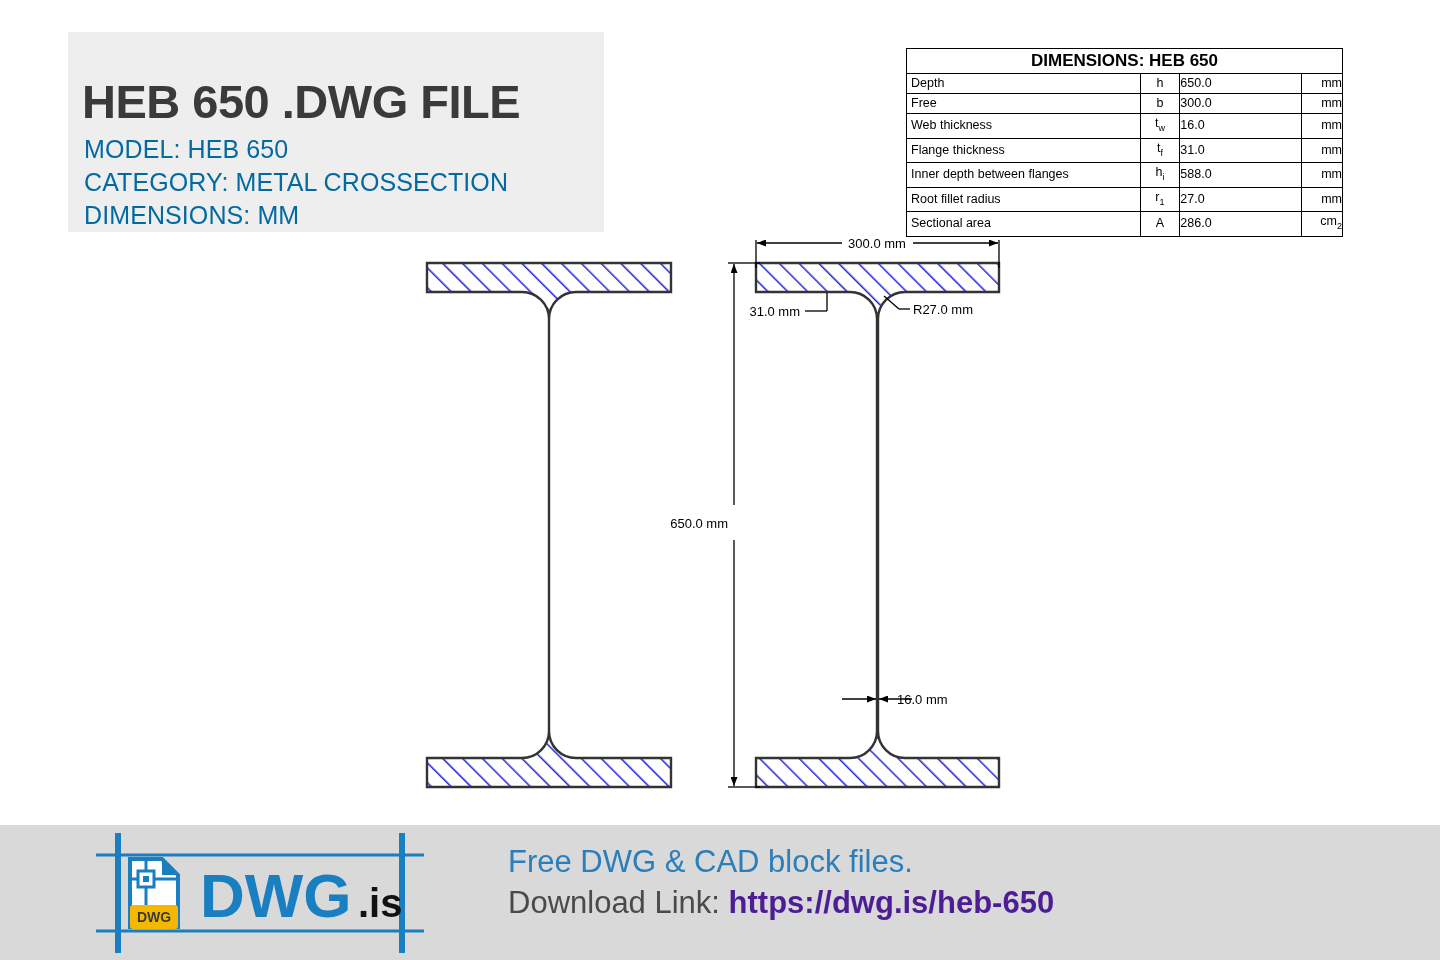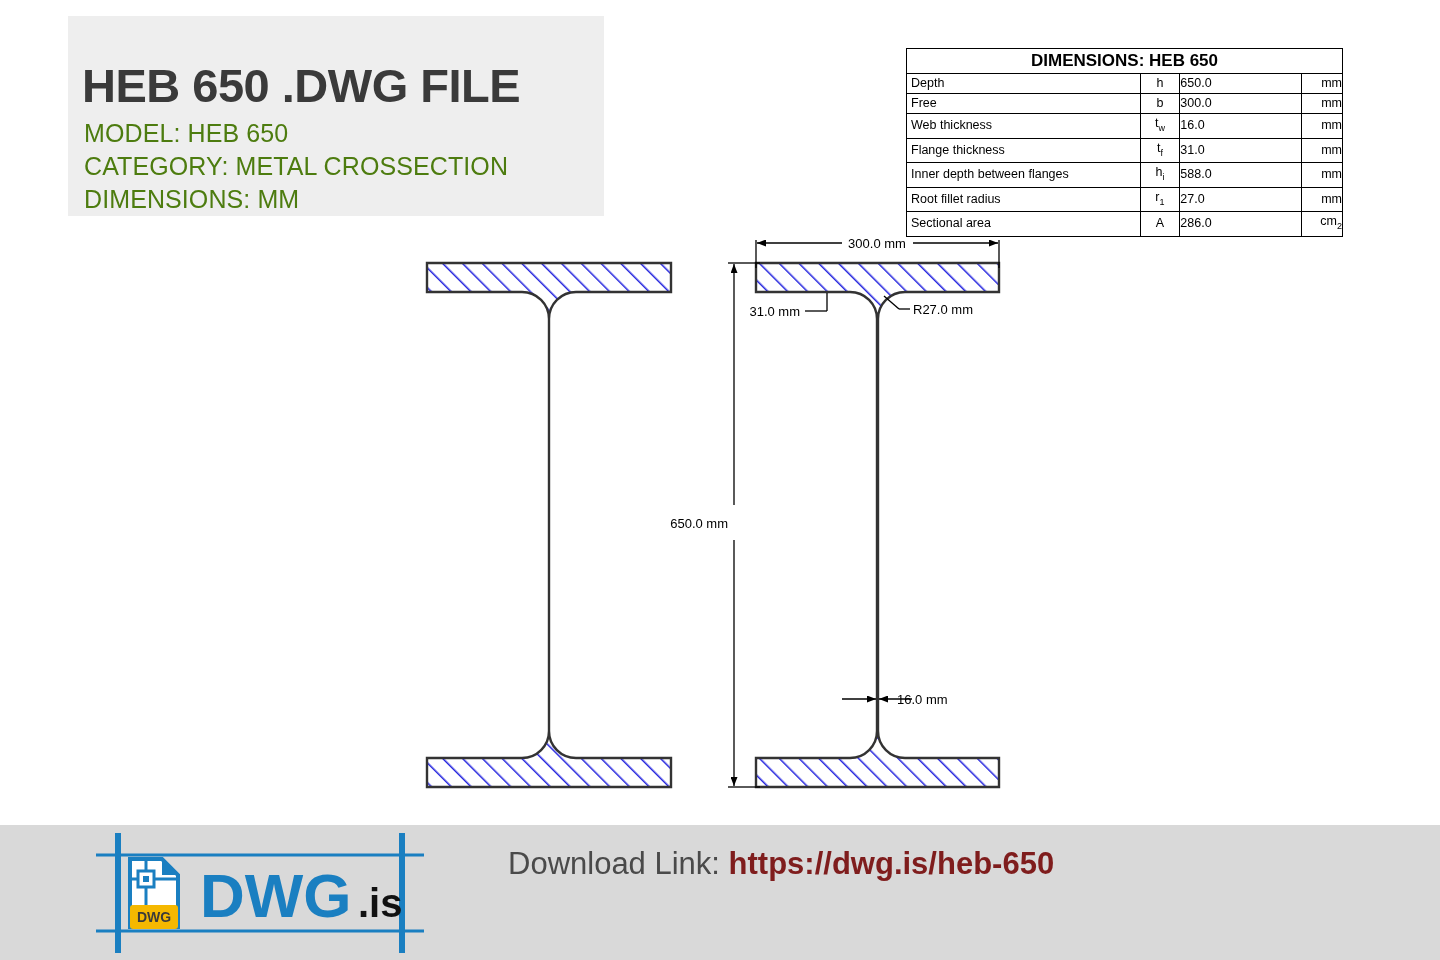--- a/index.html
+++ b/index.html
@@ -4,31 +4,31 @@
 <style>
   html,body{margin:0;padding:0;}
   body{
     width:1440px;height:960px;position:relative;overflow:hidden;
     background:#ffffff;
     font-family:"Liberation Sans","DejaVu Sans",sans-serif;
     -webkit-font-smoothing:antialiased;
   }
   
   #info-panel{
-    position:absolute;left:68px;top:16px;width:536px;height:200px;
+    position:absolute;left:68px;top:32px;width:536px;height:200px;
     background:#eeeeee;
   }
   #page-title{
     position:absolute;left:14px;top:42px;
     font-size:47px;font-weight:700;color:#3a3a3a;
     letter-spacing:-0.5px;white-space:nowrap;
   }
   .meta-line{
     position:absolute;left:16px;
-    font-size:25px;color:#4d7c0f;white-space:nowrap;letter-spacing:0.1px;
+    font-size:25px;color:#0369a1;white-space:nowrap;letter-spacing:0.1px;
   }
   #meta-model{top:103px;}
   #meta-category{top:136px;}
   #meta-dimensions{top:169px;}
 
   
   #dim-table{
     position:absolute;left:906px;top:48px;width:437px;
     border-collapse:collapse;
     font-size:12.5px;color:#000;
@@ -54,21 +54,21 @@
     background:#d9d9d9;
   }
   #footer-logo{position:absolute;left:68px;top:8px;width:356px;height:120px;}
   #footer-text{position:absolute;left:508px;top:18px;}
   #footer-tag{
     font-size:31px;color:#2a7fba;white-space:nowrap;line-height:1.25;
   }
   #footer-dl{
     font-size:31px;color:#4a4a4a;white-space:nowrap;line-height:1.25;margin-top:2px;
   }
-  #footer-dl b{color:#7f1d1d;font-weight:700;}
+  #footer-dl b{color:#4c1d95;font-weight:700;}
 </style>
 </head>
 <body>
 
 <div id="info-panel">
   <div id="page-title">HEB 650 .DWG FILE</div>
   <div class="meta-line" id="meta-model">MODEL:  HEB 650</div>
   <div class="meta-line" id="meta-dimensions">DIMENSIONS:  MM</div>
   <div class="meta-line" id="meta-category">CATEGORY:  METAL CROSSECTION</div>
 </div>
@@ -215,18 +215,19 @@
       <rect x="75" y="43" width="6" height="6" fill="#1a7fc1"></rect>
       <rect x="62" y="72" width="48" height="24" rx="3" fill="#f5b800"></rect>
       <text x="86" y="89" text-anchor="middle" font-size="14" font-weight="700" font-family="Liberation Sans, sans-serif" fill="#3a3a3a">DWG</text>
     </g>
 
     <text x="132" y="84" font-size="62" font-weight="700" font-family="Liberation Sans, sans-serif" fill="#1a7fc1">DWG</text>
     <text x="290" y="84" font-size="40" font-weight="700" font-family="Liberation Sans, sans-serif" fill="#111111">.is</text>
   </svg>
 
   <div id="footer-text">
+    <div id="footer-tag">Free DWG &amp; CAD block files.</div>
     <div id="footer-dl">
       <span>Download Link:</span>
       <b>https://dwg.is/heb-650</b>
     </div>
   </div>
 </div>
 
 </body></html>

